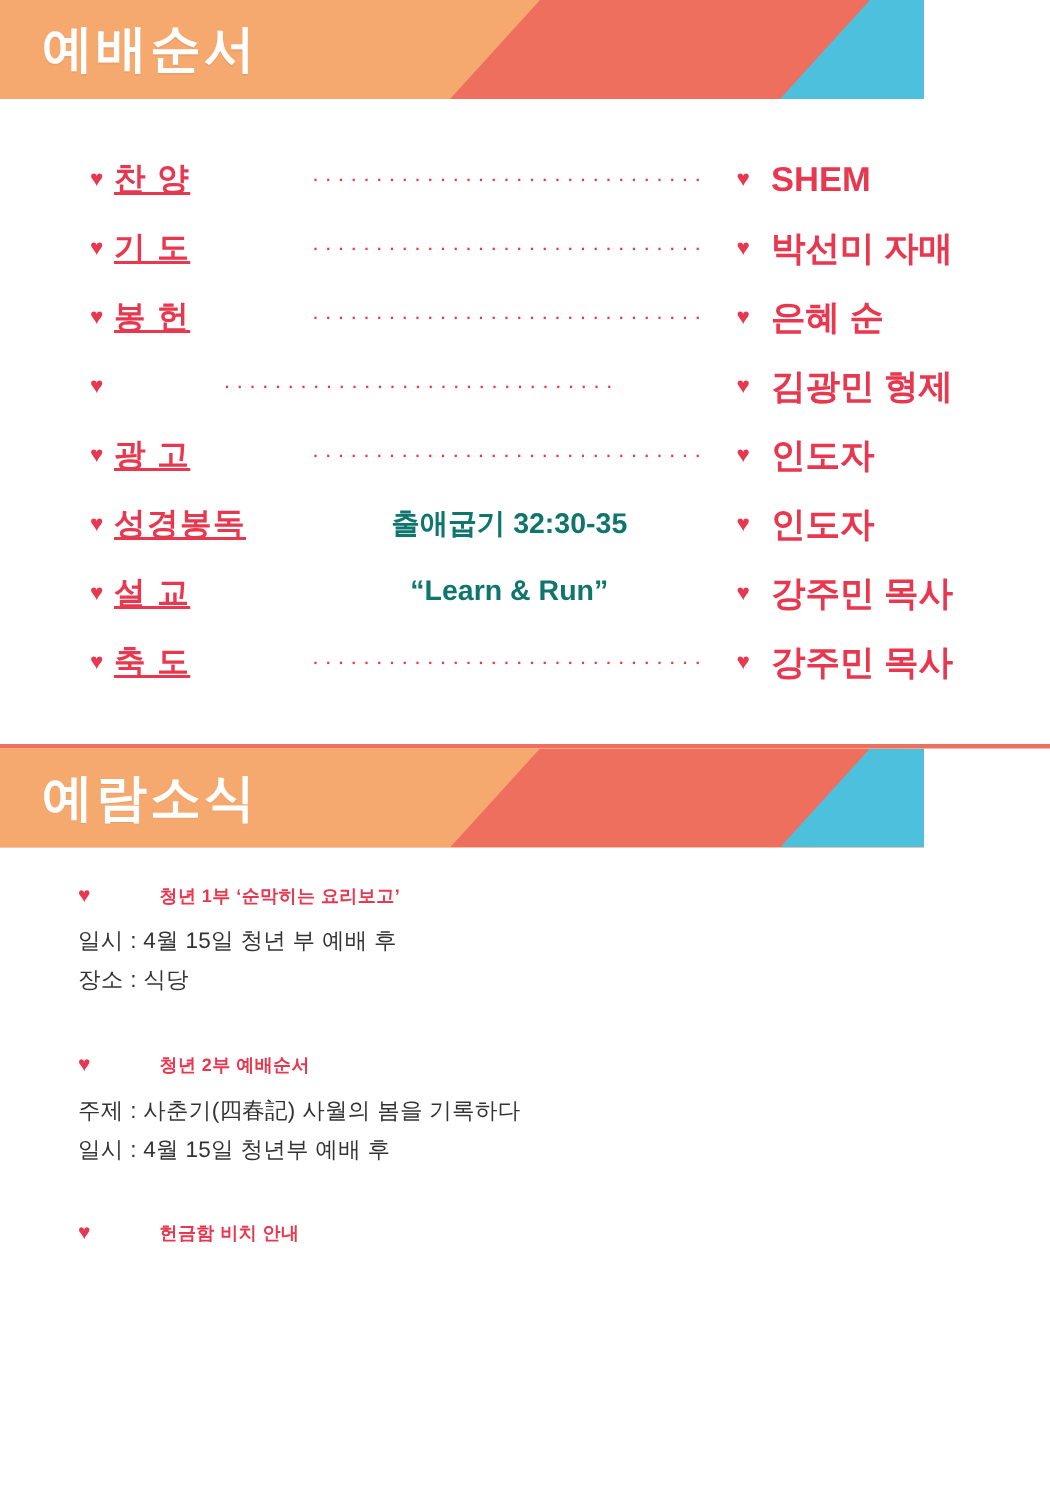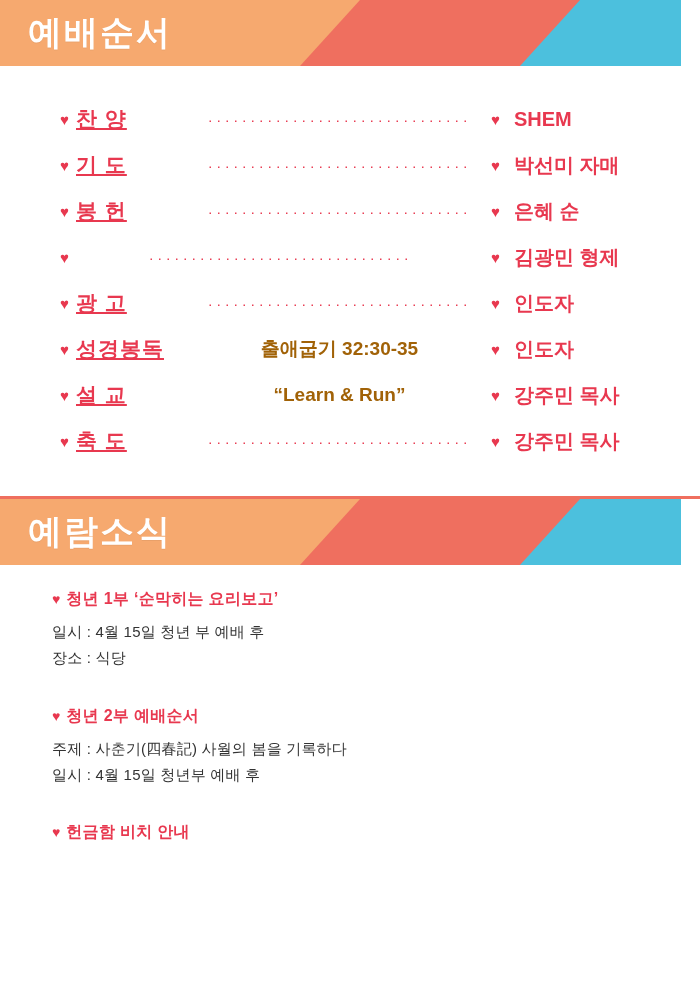--- a/index.html
+++ b/index.html
@@ -13,21 +13,21 @@
   .page {
     position: relative;
     width: 700px;
     height: 992px;
     background: #ffffff;
   }
 
   
   .banner {
     position: relative;
-    width: 681px;
+    width: 616px;
     height: 66px;
     overflow: hidden;
     background: #f4a26b;
   }
   .banner .shape {
     position: absolute;
     top: 0;
     height: 66px;
   }
   .banner .shape-orange {
@@ -101,59 +101,60 @@
   }
   .dots {
     color: #e8384f;
     font-size: 15px;
     letter-spacing: 3.5px;
     white-space: nowrap;
     overflow: hidden;
     display: block;
   }
   .middle-text {
-    color: #a16207;
+    color: #0f766e;
     font-size: 19px;
     font-weight: bold;
     white-space: nowrap;
     margin-top: 48px;
   }
   .person {
     flex: 0 0 175px;
     display: flex;
     align-items: center;
     gap: 7px;
     padding-left: 6px;
   }
   .person-label {
     color: #e8384f;
-    font-size: 20px;
+    font-size: 23px;
     font-weight: bold;
     white-space: nowrap;
   }
 
   
   .news {
     padding: 24px 52px 0 52px;
   }
   .news-block {
     margin-bottom: 34px;
   }
   .news-heading {
     display: flex;
     align-items: baseline;
     gap: 6px;
     margin-bottom: 9px;
   }
   .news-heading .bullet { width: auto; flex: 0 0 auto; font-size: 14px; }
   .news-title {
     color: #e8384f;
-    font-size: 16px;
+    font-size: 12px;
     font-weight: bold;
     letter-spacing: 0.3px;
+    margin-left: 40px;
   }
   .news-line {
     color: #333333;
     font-size: 15px;
     line-height: 1.75;
     letter-spacing: 0.2px;
   }
 </style>
 </head>
 <body>

